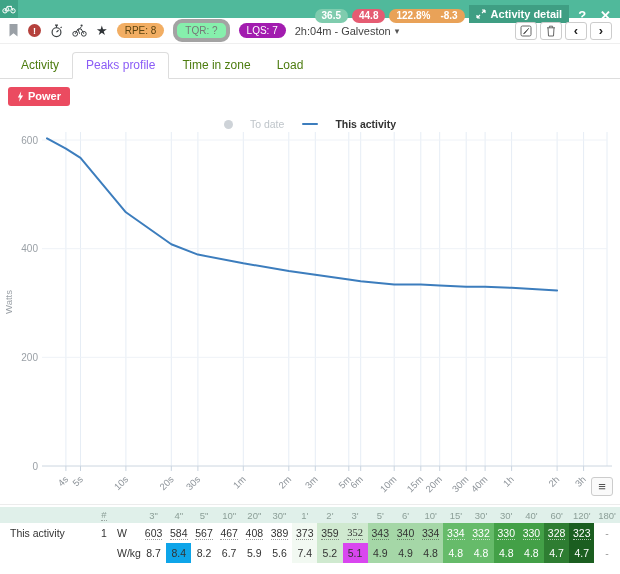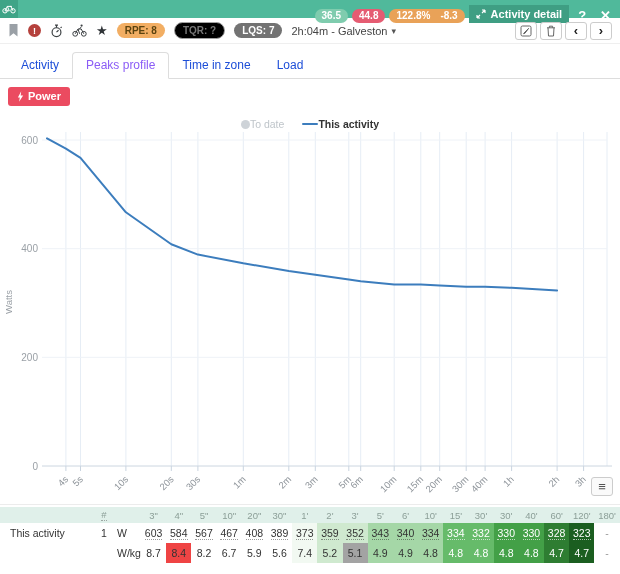--- a/index.html
+++ b/index.html
@@ -16,45 +16,45 @@
   .pill-red { background:#e55c72;margin-top:14px; }
   .pill-orange { background:#e9a258; display:flex; gap:10px; }
   .detail-chip { background:#3f9e83; height:18px; display:flex; align-items:center; gap:5px; padding:0 7px; font-size:11px; font-weight:700; }
   .tb-sym { font-size:13px; font-weight:700; padding:0 5px; cursor:default; }
 
   
   .toolbar { height:26px; display:flex; align-items:center; padding:0 8px; gap:9px; border-bottom:1px solid #efefef; }
   .ticon { display:flex; align-items:center; }
   .alert-ic { width:13px; height:13px; border-radius:50%; background:#b5413c; color:#fff; font-size:9px; font-weight:700; display:flex; align-items:center; justify-content:center; }
   .star-ic { font-size:13px; color:#2f3337; line-height:13px; }
-  .tb-pill { font-size:10px; font-weight:700; border-radius:9px; padding:2px 8px; line-height:11px; }
+  .tb-pill { font-size:10px; font-weight:400; border-radius:9px; padding:2px 8px; line-height:11px; }
   .rpe { background:#f2ae63; color:#5b430f; }
-  .tqr { background:#000000; border:1px solid #a3a3a3; color:#777; }
-  .lqs { background:#737373; color:#fff; }
+  .tqr { background:#86efac; border:4px solid #a3a3a3; color:#777; }
+  .lqs { background:#a21caf; color:#fff; }
   .selector { font-size:11px; color:#444; display:flex; align-items:center; gap:4px; cursor:pointer; }
   .selector .caret { font-size:9px; color:#555; }
   .tool-btns { margin-left:auto; display:flex; gap:3px; }
   .sq-btn { width:22px; height:18px; border:1px solid #ccc; border-radius:3px; background:#fff;
     display:flex; align-items:center; justify-content:center; font-size:11px; color:#666; cursor:pointer; }
   .sq-btn.nav { font-size:13px; font-weight:700; color:#222; }
 
   
   .tabs { display:flex; align-items:flex-end; padding:8px 0 0 8px; border-bottom:1px solid #ddd; }
-  .tab { font-size:12px; color:#1d4ed8; padding:5px 13px 6px; cursor:pointer; }
+  .tab { font-size:12px; color:#4d7c0f; padding:5px 13px 6px; cursor:pointer; }
   .tab.active { color:#8b5cf6; background:#fff; border:1px solid #ddd; border-bottom:1px solid #fff; border-radius:4px 4px 0 0; margin-bottom:-1px; }
 
   
   .power-row { padding:8px 0 6px 8px; }
   .power-btn { display:inline-flex; align-items:center; gap:4px; background:#eb4b60; color:#fff;
     border:none; border-radius:3px; font-size:11px; font-weight:700; padding:3px 9px 4px; font-family:inherit; cursor:pointer; }
 
   
   .chart-wrap { position:relative; width:620px; height:392px; }
   .legend { position:absolute; top:6px; left:0; right:0; display:flex; justify-content:center; gap:18px; align-items:center; font-size:10.5px; }
-  .leg-item { display:flex; align-items:center; gap:0; cursor:pointer; }
+  .leg-item { display:flex; align-items:center; gap:17px; cursor:pointer; }
   .leg-item.disabled { color:#bfc5ca; }
   .leg-item.active { color:#333; font-weight:700; }
   .leg-dot { width:9px; height:9px; border-radius:50%; background:#ced3d8; }
   .leg-line { width:16px; height:2.5px; border-radius:2px; background:#3c7dbd; }
   #chart-svg { position:absolute; left:0; top:0; }
   #chart-svg .grid { stroke:#e6edf5; stroke-width:1; }
   #chart-svg .grid-h { stroke:#eef2f7; stroke-width:1; }
   #chart-svg .axis { stroke:#ccd6e0; stroke-width:1; }
   #chart-svg .tick { stroke:#c9d4e0; stroke-width:1; }
   #chart-svg text { font-family:"Liberation Sans", sans-serif; }
@@ -303,21 +303,21 @@
         </div>
         <div class="tc c-val" style="background: rgb(255, 255, 255);">
           <span class="du">389</span>
         </div>
         <div class="tc c-val" style="background: rgb(242, 249, 242);">
           <span class="du">373</span>
         </div>
         <div class="tc c-val" style="background: rgb(207, 233, 207);">
           <span class="du">359</span>
         </div>
-        <div class="tc c-val" style="background: rgb(207, 233, 207);">
+        <div class="tc c-val" style="background: rgb(207, 233, 207); font-family: Liberation Serif, serif;">
           <span class="du">352</span>
         </div>
         <div class="tc c-val" style="background: rgb(165, 215, 167);">
           <span class="du">343</span>
         </div>
         <div class="tc c-val" style="background: rgb(165, 215, 167);">
           <span class="du">340</span>
         </div>
         <div class="tc c-val" style="background: rgb(165, 215, 167);">
           <span class="du">334</span>
@@ -344,42 +344,42 @@
           <span>-</span>
         </div>
       </div>
       <div class="trow tdata">
         <div class="tc c-label"></div>
         <div class="tc c-num"></div>
         <div class="tc c-metric">W/kg</div>
         <div class="tc c-val" style="background: rgb(255, 255, 255);">
           <span>8.7</span>
         </div>
-        <div class="tc c-val" style="background: #ef4444;">
+        <div class="tc c-val" style="background: #0ea5e9;">
           <span>8.4</span>
         </div>
         <div class="tc c-val" style="background: rgb(255, 255, 255);">
           <span>8.2</span>
         </div>
         <div class="tc c-val" style="background: rgb(255, 255, 255);">
           <span>6.7</span>
         </div>
         <div class="tc c-val" style="background: rgb(255, 255, 255);">
           <span>5.9</span>
         </div>
         <div class="tc c-val" style="background: rgb(255, 255, 255);">
           <span>5.6</span>
         </div>
         <div class="tc c-val" style="background: rgb(242, 249, 242);">
           <span>7.4</span>
         </div>
         <div class="tc c-val" style="background: rgb(207, 233, 207);">
           <span>5.2</span>
         </div>
-        <div class="tc c-val" style="background: #a3a3a3;">
+        <div class="tc c-val" style="background: #d946ef;">
           <span>5.1</span>
         </div>
         <div class="tc c-val" style="background: rgb(165, 215, 167);">
           <span>4.9</span>
         </div>
         <div class="tc c-val" style="background: rgb(165, 215, 167);">
           <span>4.9</span>
         </div>
         <div class="tc c-val" style="background: rgb(165, 215, 167);">
           <span>4.8</span>

